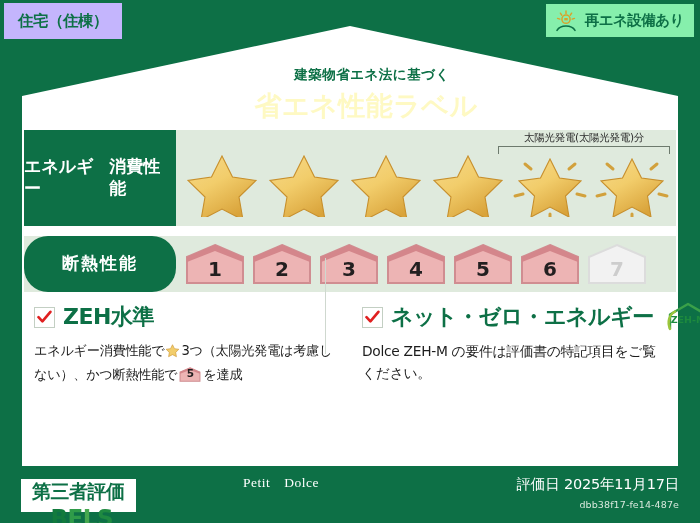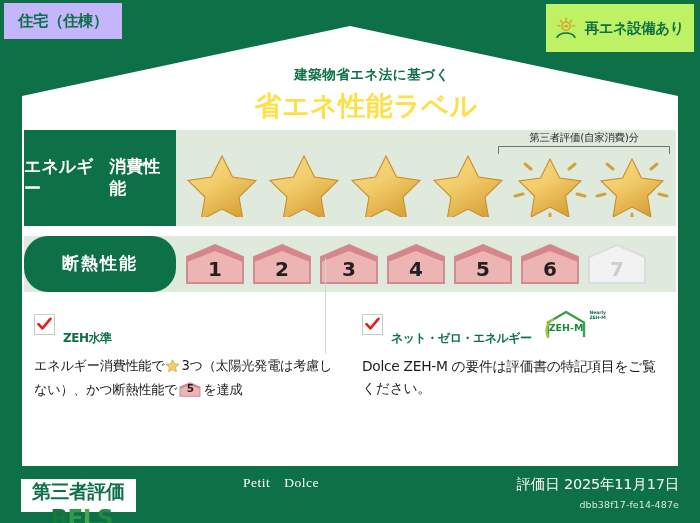--- a/index.html
+++ b/index.html
@@ -28,41 +28,41 @@
     position: absolute; left: 4px; top: 3px;
     width: 118px; height: 36px;
     background: #c4b5fd;
     display: flex; align-items: center; justify-content: center;
     color: #0d7046; font-weight: bold; font-size: 15.5px;
     letter-spacing: -0.5px;
     z-index: 6;
   }
   .tag-saiene {
     position: absolute; right: 6px; top: 4px;
-    height: 48px; padding: 0 10px 0 7px;
-    background: #bef264;
+    height: 33px; padding: 0 10px 0 7px;
+    background: #86efac;
     display: flex; align-items: center; gap: 6px;
     z-index: 6;
   }
   .tag-saiene .txt {
     color: #0d7046; font-weight: bold; font-size: 14.5px;
     letter-spacing: -0.5px;
   }
 
   
   .title-block {
     position: absolute; left: 0; right: 0; top: 66px;
     text-align: center; z-index: 5;
   }
   .title-sub {
     color: #0d7046; font-weight: bold; font-size: 13.5px;
     letter-spacing: 0.5px; margin-bottom: 4px; padding-left: 44px;
   }
   .title-main {
-    color: #fde047; font-weight: bold; font-size: 27px;
+    color: #fef9c3; font-weight: bold; font-size: 27px;
     letter-spacing: 0.5px;
     padding-left: 32px;
   }
 
   
   .content {
     position: absolute;
     left: 24px; top: 130px; width: 652px; height: 328px;
     z-index: 5;
   }
@@ -146,22 +146,22 @@
   .zeh-head {
     display: flex; align-items: center; gap: 8px; margin-bottom: 8px;
   }
   .chk {
     width: 21px; height: 21px; flex: none;
     border: 1.6px solid #c3cfc3; background: #fff;
     position: relative;
   }
   .chk svg { position: absolute; left: 2px; top: 2px; }
   .zeh-title {
-    color: #0d7046; font-weight: bold; font-size: 12px;
-    letter-spacing: -0.5px; white-space: nowrap; margin-top: 28px;
+    color: #0d7046; font-weight: bold; font-size: 22px;
+    letter-spacing: -0.5px; white-space: nowrap;
   }
   .zeh-desc {
     font-size: 13.2px; color: #1c1c1c; line-height: 1.62;
     letter-spacing: -0.3px;
   }
   .zeh-desc.right-desc { font-size: 13.8px; line-height: 1.6; }
 
   .inline-star { display: inline-block; vertical-align: -3px; margin: 0 1px; }
   .inline-grade {
     display: inline-block; position: relative;
@@ -251,21 +251,21 @@
   <div class="content">
 
     <div class="perf-row">
       <div class="row-label">
         <span>エネルギー</span>
         <span>消費性能</span>
       </div>
       <div class="row-body">
 
         <div class="solar-note">
-          <div class="cap">第三者評価(自家消費)分</div>
+          <div class="cap">太陽光発電(太陽光発電)分</div>
           <div class="bracket"></div>
         </div>
 
         <div class="stars">
 
           <div class="star-wrap">
             <svg width="80" height="66" viewBox="0 0 80 66">
               <defs>
                 <linearGradient id="sg" x1="0" y1="0" x2="0.6" y2="1">
                   <stop offset="0%" stop-color="#f6d98a"></stop>

